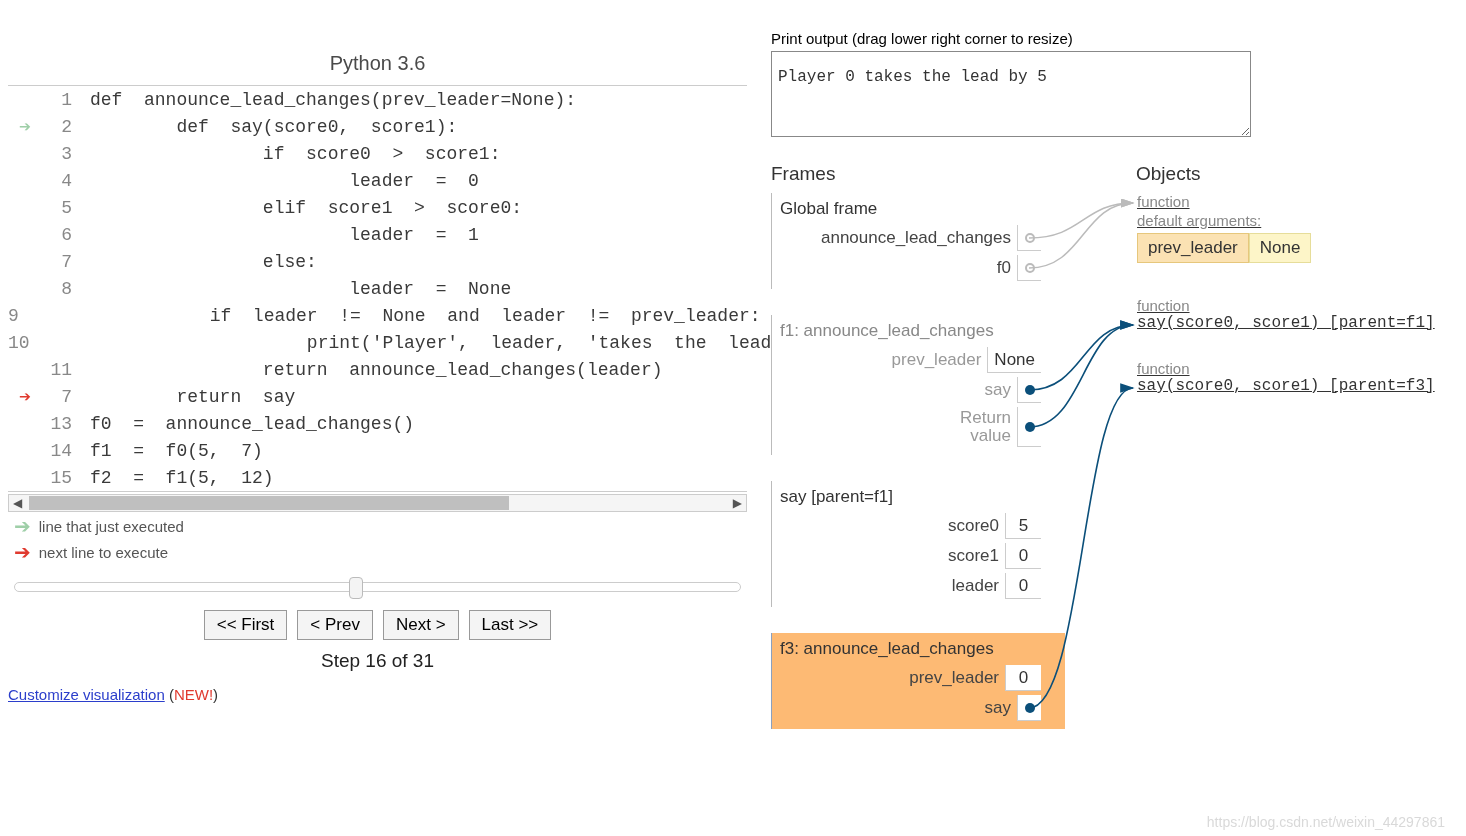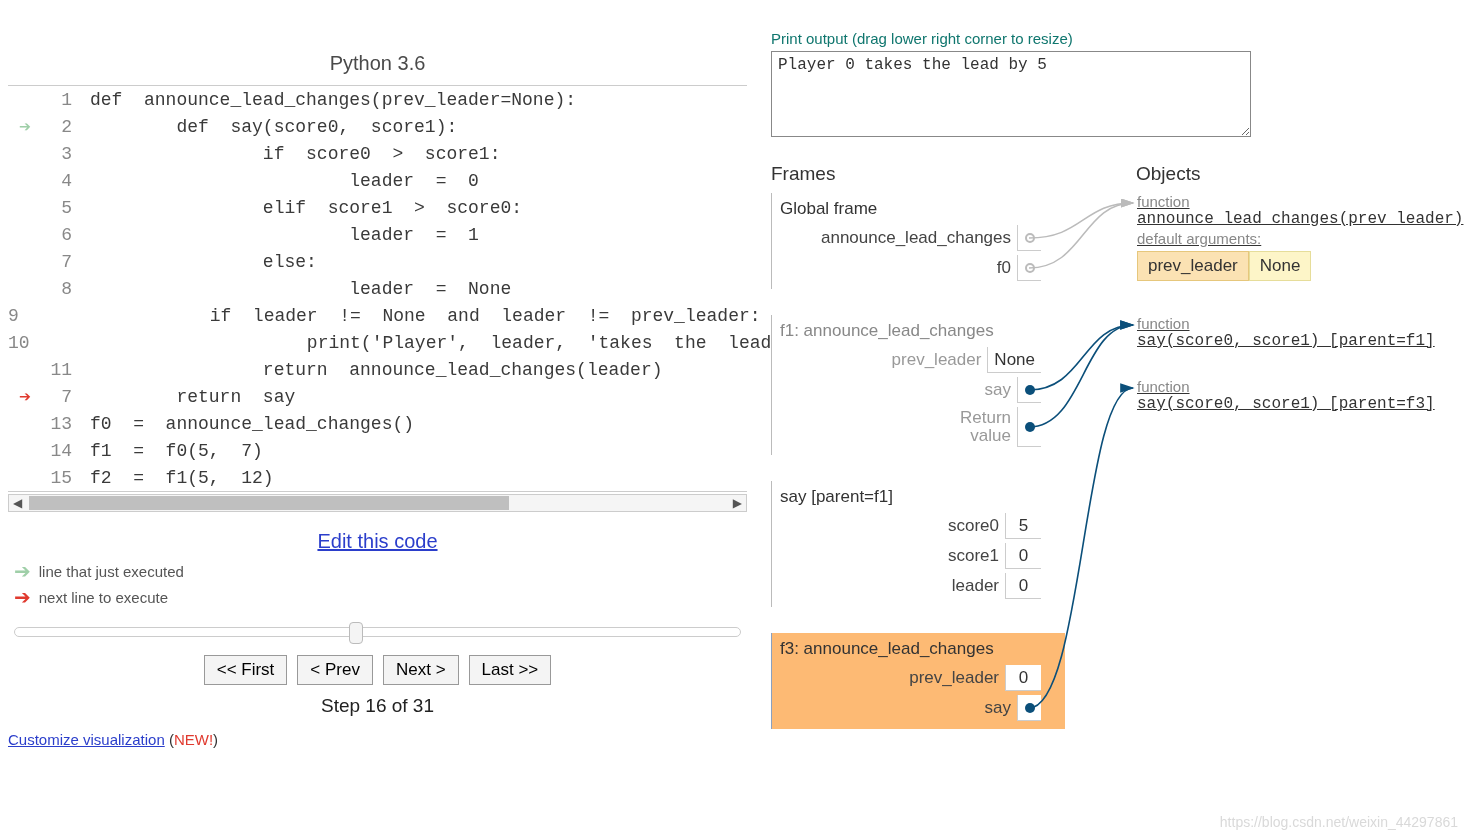--- a/index.html
+++ b/index.html
@@ -85,23 +85,23 @@
   }
   .step-text { text-align: center; font-size: 19px; color: #222; margin-top: 10px; font-weight: 500; }
 
   .customize {
     margin-top: 14px; font-size: 15px;
   }
   .customize a { color: #2b3ecb; text-decoration: underline; }
   .customize .new { color: #e03a2f; }
 
   
-  .output-label { color: #0f766e; font-size: 15px; margin: 22px 0 4px 0; }
+  .output-label { color: #000000; font-size: 15px; margin: 22px 0 4px 0; }
   .output-box {
-    width: 480px; height: 86px; border: 1px solid #888; padding: 4px 6px;
+    width: 480px; height: 86px; border: 1px solid #888; padding: 16px 6px;
     font-family: "Courier New", monospace; font-size: 16px; resize: both; overflow: auto;
   }
   .output-box-resize {
     position: relative;
   }
 
   .frames-objects-head {
     display: flex; margin: 26px 0 8px 0; font-size: 19px; color: #333;
   }
   .fo-left  { width: 265px; text-align: left; padding-right: 40px; }
@@ -158,21 +158,21 @@
   .defarg-v {
     background: #fdf5c8; border: 1px solid #e6dd9a; padding: 4px 10px; font-size: 17px;
   }
 
   
   .svg-overlay {
     position: absolute; left: 0; top: 0; pointer-events: none;
   }
 
   .watermark {
-    position: absolute; right: 8px; bottom: 6px; color: #d9d9d9; font-size: 14px;
+    position: absolute; right: 21px; bottom: 6px; color: #d9d9d9; font-size: 14px;
   }
 </style>
 </head>
 <body>
 
 <div class="container">
 
   <div class="left-panel">
     <div class="lang-title">Python 3.6</div>
 
@@ -191,21 +191,20 @@
         <div class="code-line"><span class="arrow-col"><span class="arrow-next">➔</span></span><span class="lineno">7</span><span>        return  say</span></div>
         <div class="code-line"><span class="arrow-col"></span><span class="lineno">13</span><span>f0  =  announce_lead_changes()</span></div>
         <div class="code-line"><span class="arrow-col"></span><span class="lineno">14</span><span>f1  =  f0(5,  7)</span></div>
         <div class="code-line"><span class="arrow-col"></span><span class="lineno">15</span><span>f2  =  f1(5,  12)</span></div>
       </div>
 
     <div class="scrollbar-fake">
       <div class="scrollbar-thumb"></div>
     </div>
 
-    <a href="#" class="edit-link">Edit this code</a>
 
     <div class="legend-row">
       <span class="legend-arrow-green">➔</span>
       <span>line that just executed</span>
     </div>
     <div class="legend-row">
       <span class="legend-arrow-red">➔</span>
       <span>next line to execute</span>
     </div>
 
@@ -305,21 +304,20 @@
             <span class="kv-val empty-dot" id="f3-say">
                 <span class="dot-full"></span>
               </span>
           </div>
         </div>
       </div>
 
       <div class="objects-col">
         <div class="obj-item" id="obj1">
           <div class="obj-label">function</div>
-          <div class="obj-sig">announce_lead_changes(prev_leader)</div>
           <div class="obj-label" style="margin-top:2px;">default arguments:</div>
           <div class="defarg-row">
             <span class="defarg-k">prev_leader</span>
             <span class="defarg-v">None</span>
           </div>
         </div>
 
         <div class="obj-item" id="obj2" style="margin-top:34px;">
           <div class="obj-label">function</div>
           <div class="obj-sig">say(score0,  score1) [parent=f1]</div>

